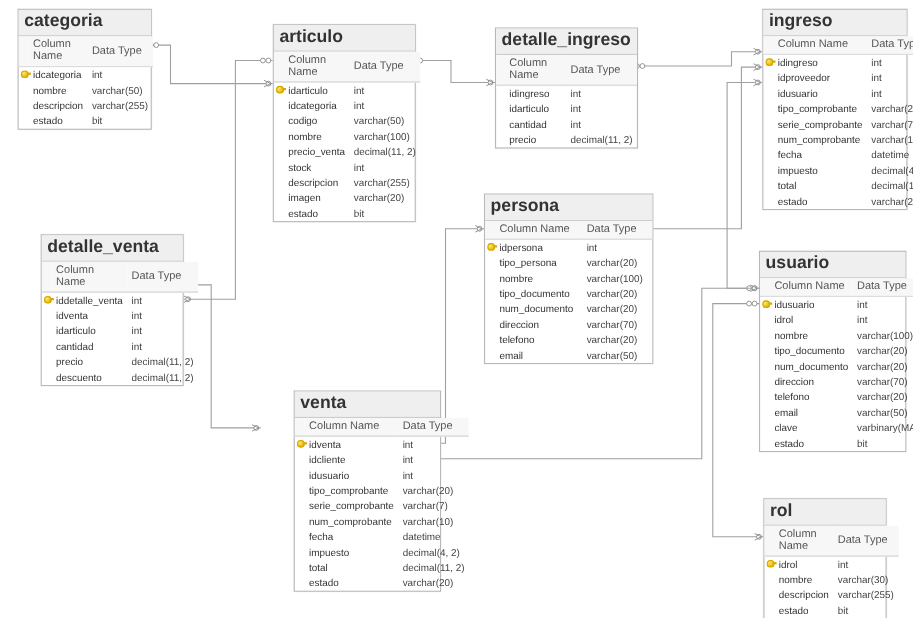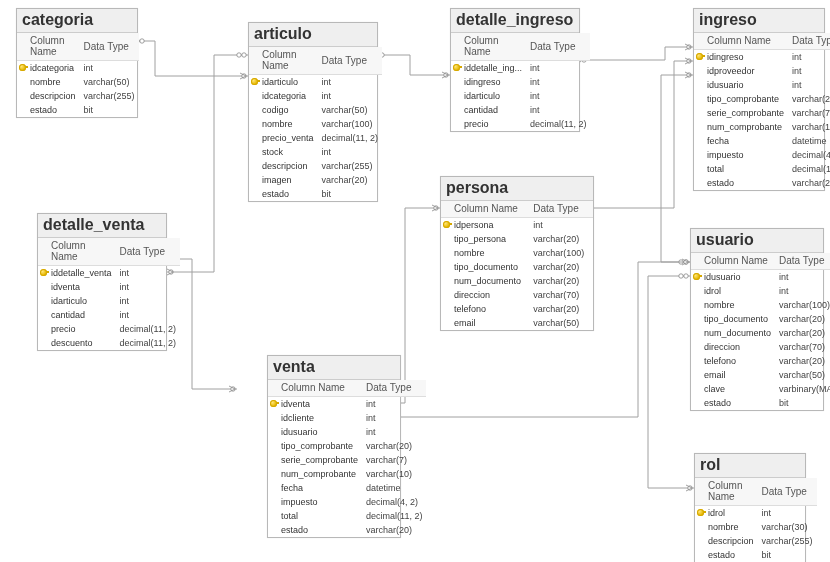--- a/index.html
+++ b/index.html
@@ -219,36 +219,31 @@
             <td class="coltype">varchar(20)</td>
           </tr>
           <tr>
             <td class="keycell"></td>
             <td class="colname">estado</td>
             <td class="coltype">bit</td>
           </tr>
         </tbody>
       </table>
     </div>
-    <div class="entity" style="left: 450px; top: 8px; width: 130px;">
+    <div class="entity" style="left: 450px; top: 25px; width: 130px;">
       <div class="entity-title">detalle_ingreso</div>
       <table>
         <thead>
           <tr>
             <td class="keycell"></td>
             <td class="colname">Column Name</td>
             <td class="coltype">Data Type</td>
           </tr>
         </thead>
         <tbody>
-          <tr>
-            <td class="keycell"><span class="key-icon"></span></td>
-            <td class="colname">iddetalle_ing...</td>
-            <td class="coltype">int</td>
-          </tr>
           <tr>
             <td class="keycell"></td>
             <td class="colname">idingreso</td>
             <td class="coltype">int</td>
           </tr>
           <tr>
             <td class="keycell"></td>
             <td class="colname">idarticulo</td>
             <td class="coltype">int</td>
           </tr>

